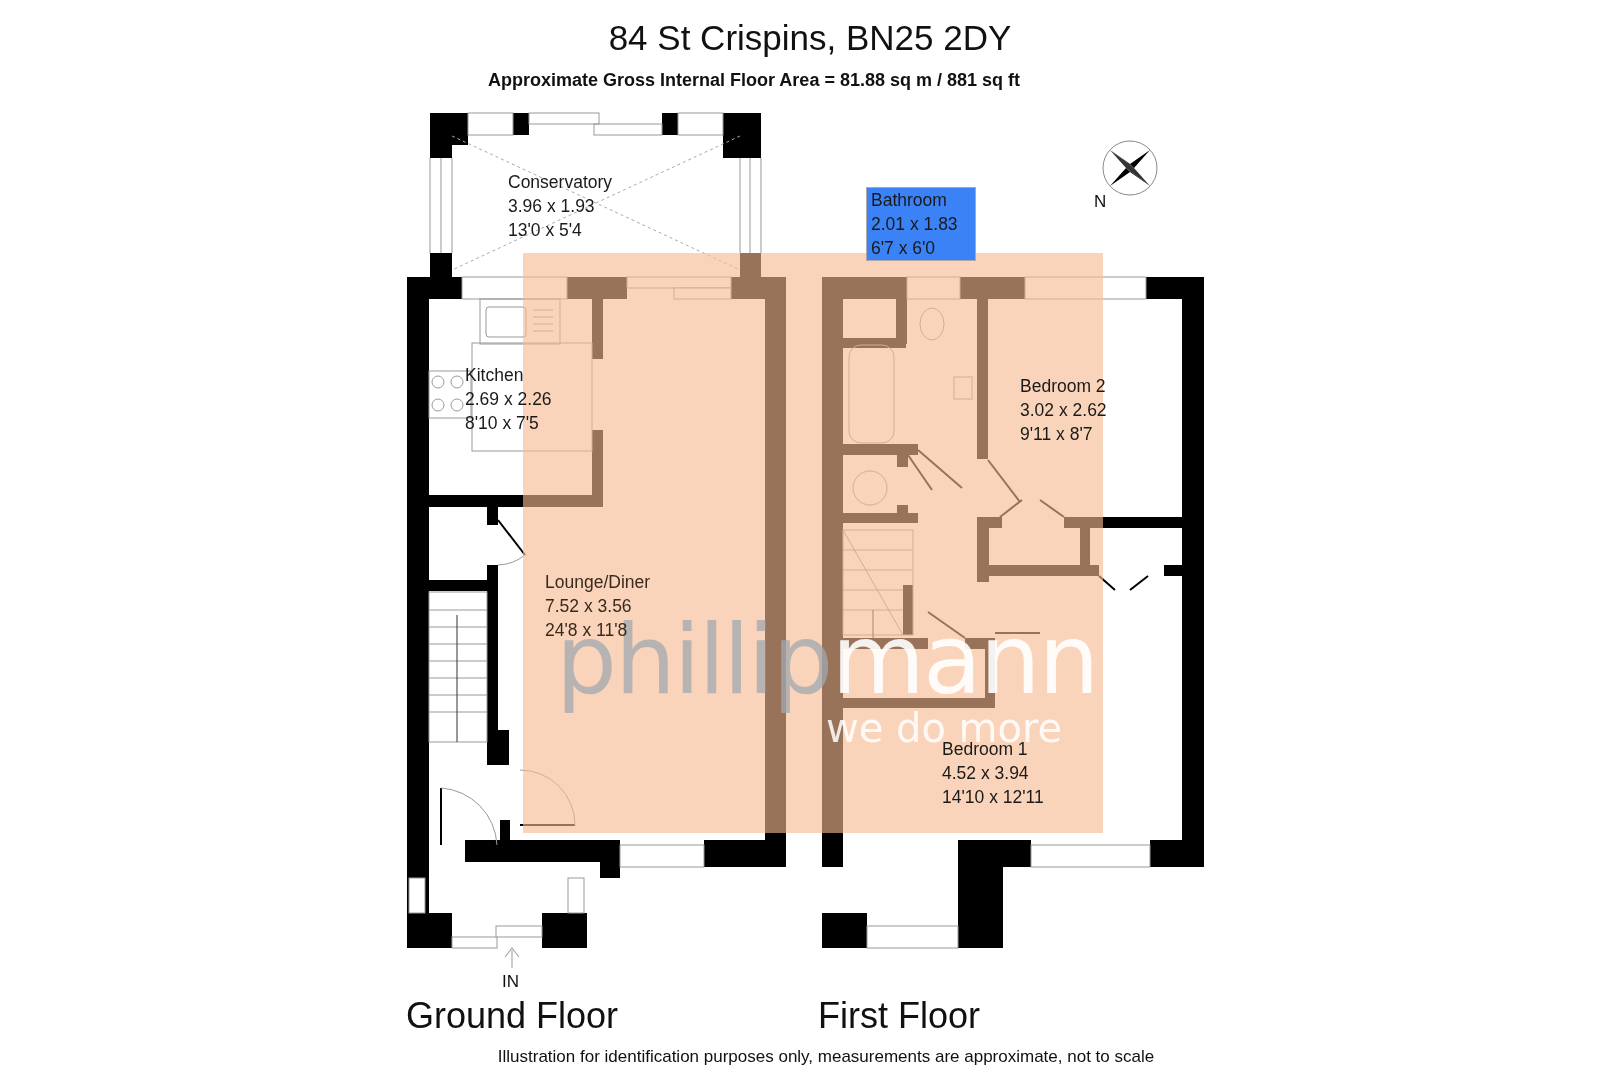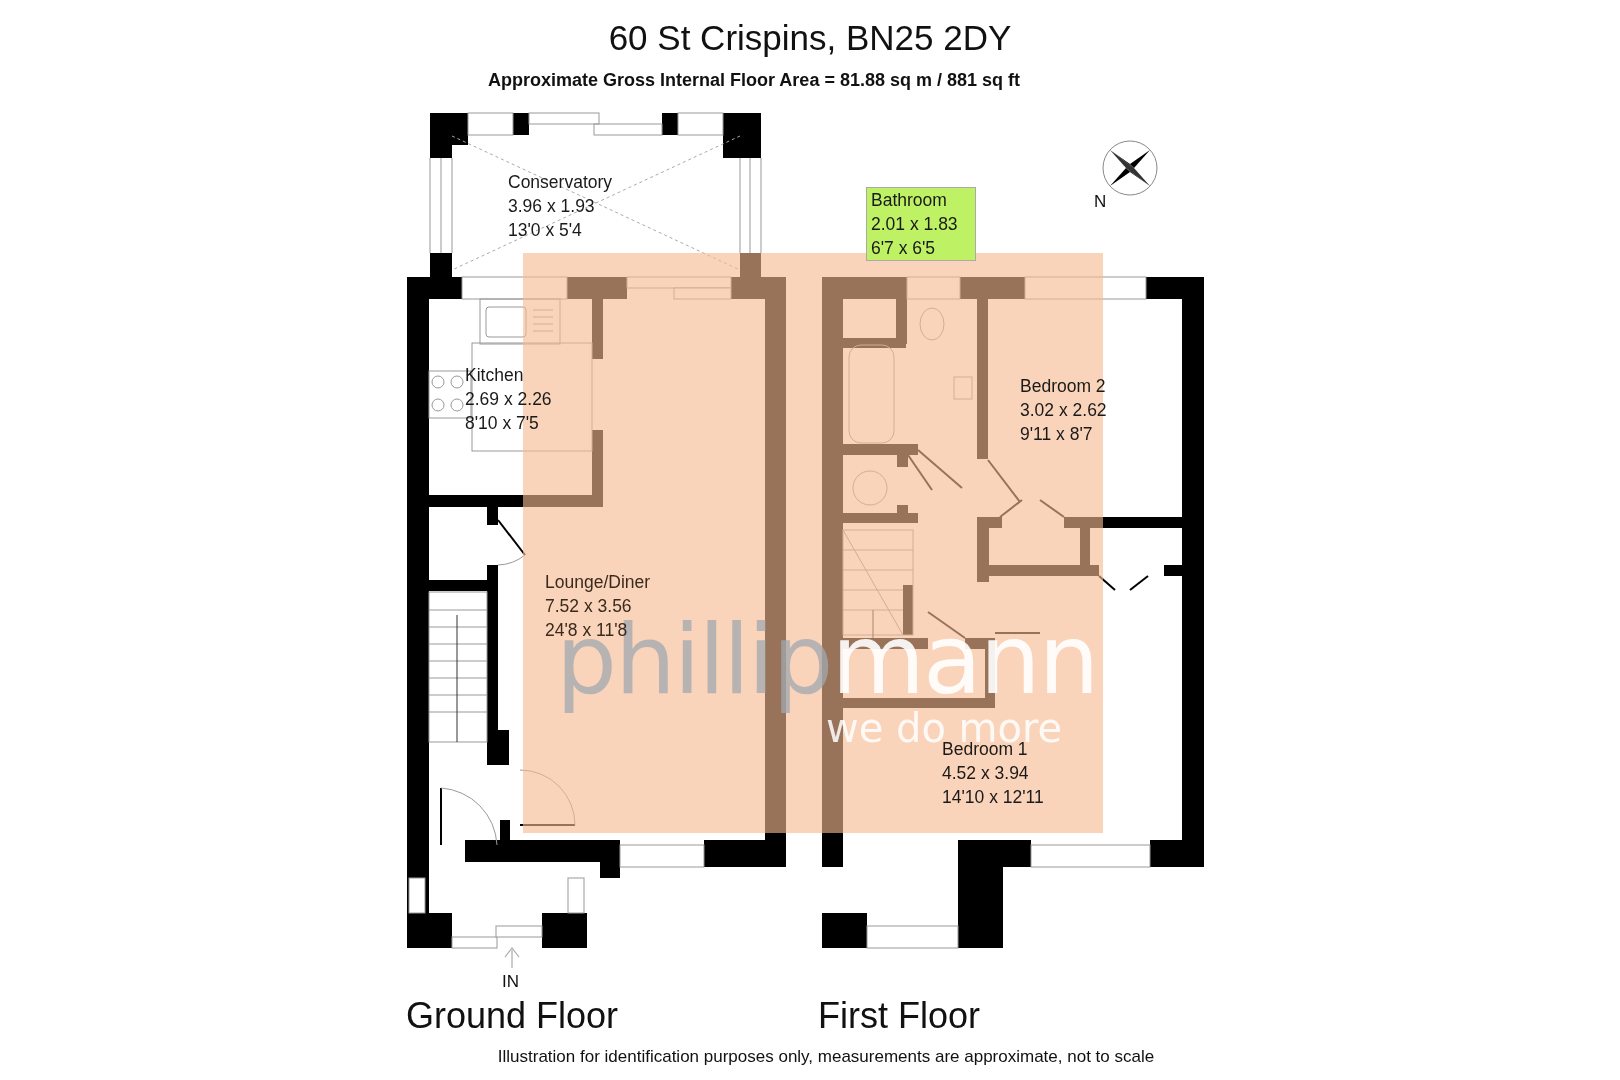--- a/index.html
+++ b/index.html
@@ -3,32 +3,32 @@
 <meta charset="utf-8">
 <style>
   html, body { margin: 0; padding: 0; background: #ffffff; }
   body { width: 1620px; height: 1080px; position: relative; overflow: hidden; font-family: "Liberation Sans", sans-serif; color: #111; }
   .abs { position: absolute; }
   .title { left: 0; width: 1620px; top: 18px; text-align: center; font-size: 35px; color: #111; }
   .subtitle { left: 0; width: 1508px; top: 70px; text-align: center; font-size: 18px; font-weight: bold; color: #111; }
   .plan { left: 0; top: 0; }
   .room-label { position: absolute; text-align: left; font-size: 17.5px; line-height: 24px; color: #1a1a1a; }
   .room-label div { white-space: nowrap; }
-  .bath-box { border: 1px solid #aaa; background: #bef264; padding: 0 4px; }
+  .bath-box { border: 1px solid #aaa; background: #3b82f6; padding: 0 4px; }
   .floor-label { position: absolute; font-size: 36px; color: #111; }
   .in-label { position: absolute; font-size: 17px; color: #111; }
   .compass-n { position: absolute; font-size: 17px; color: #111; }
   .footer { left: 16px; width: 1620px; top: 1047px; text-align: center; font-size: 17px; color: #111; }
   .wm-main { position: absolute; font-family: "DejaVu Sans", sans-serif; font-size: 96px; letter-spacing: -2px; line-height: 96px; white-space: nowrap; }
   .wm-sub { position: absolute; font-family: "DejaVu Sans", sans-serif; font-size: 40px; line-height: 40px; white-space: nowrap; color: rgba(255,255,255,0.85); }
 </style>
 </head>
 <body>
 
-<div class="abs title">60 St Crispins, BN25 2DY</div>
+<div class="abs title">84 St Crispins, BN25 2DY</div>
 <div class="abs subtitle">Approximate Gross Internal Floor Area = 81.88 sq m / 881 sq ft</div>
 
 <svg class="abs plan" width="1620" height="1080" viewBox="0 0 1620 1080" xmlns="http://www.w3.org/2000/svg">
 
   <g fill="#000">
 
     <rect x="430" y="113" width="38" height="32"></rect>
     <rect x="430" y="113" width="22" height="45"></rect>
     <rect x="513" y="113" width="16" height="22"></rect>
     <rect x="662" y="113" width="16" height="22"></rect>
@@ -223,21 +223,21 @@
 </div>
 <div class="room-label" style="left:545px; top:570px; width:180px; color:#3a2a1e;">
   <div>Lounge/Diner</div>
   <div>7.52 x 3.56</div>
   <div>24'8 x 11'8</div>
 </div>
 
 <div class="room-label bath-box" style="left:866px; top:187px; width:100px;">
   <div>Bathroom</div>
   <div>2.01 x 1.83</div>
-  <div>6'7 x 6'5</div>
+  <div>6'7 x 6'0</div>
 </div>
 <div class="room-label" style="left:1020px; top:374px; width:150px;">
   <div>Bedroom 2</div>
   <div>3.02 x 2.62</div>
   <div>9'11 x 8'7</div>
 </div>
 <div class="room-label" style="left:942px; top:737px; width:160px;">
   <div>Bedroom 1</div>
   <div>4.52 x 3.94</div>
   <div>14'10 x 12'11</div>

